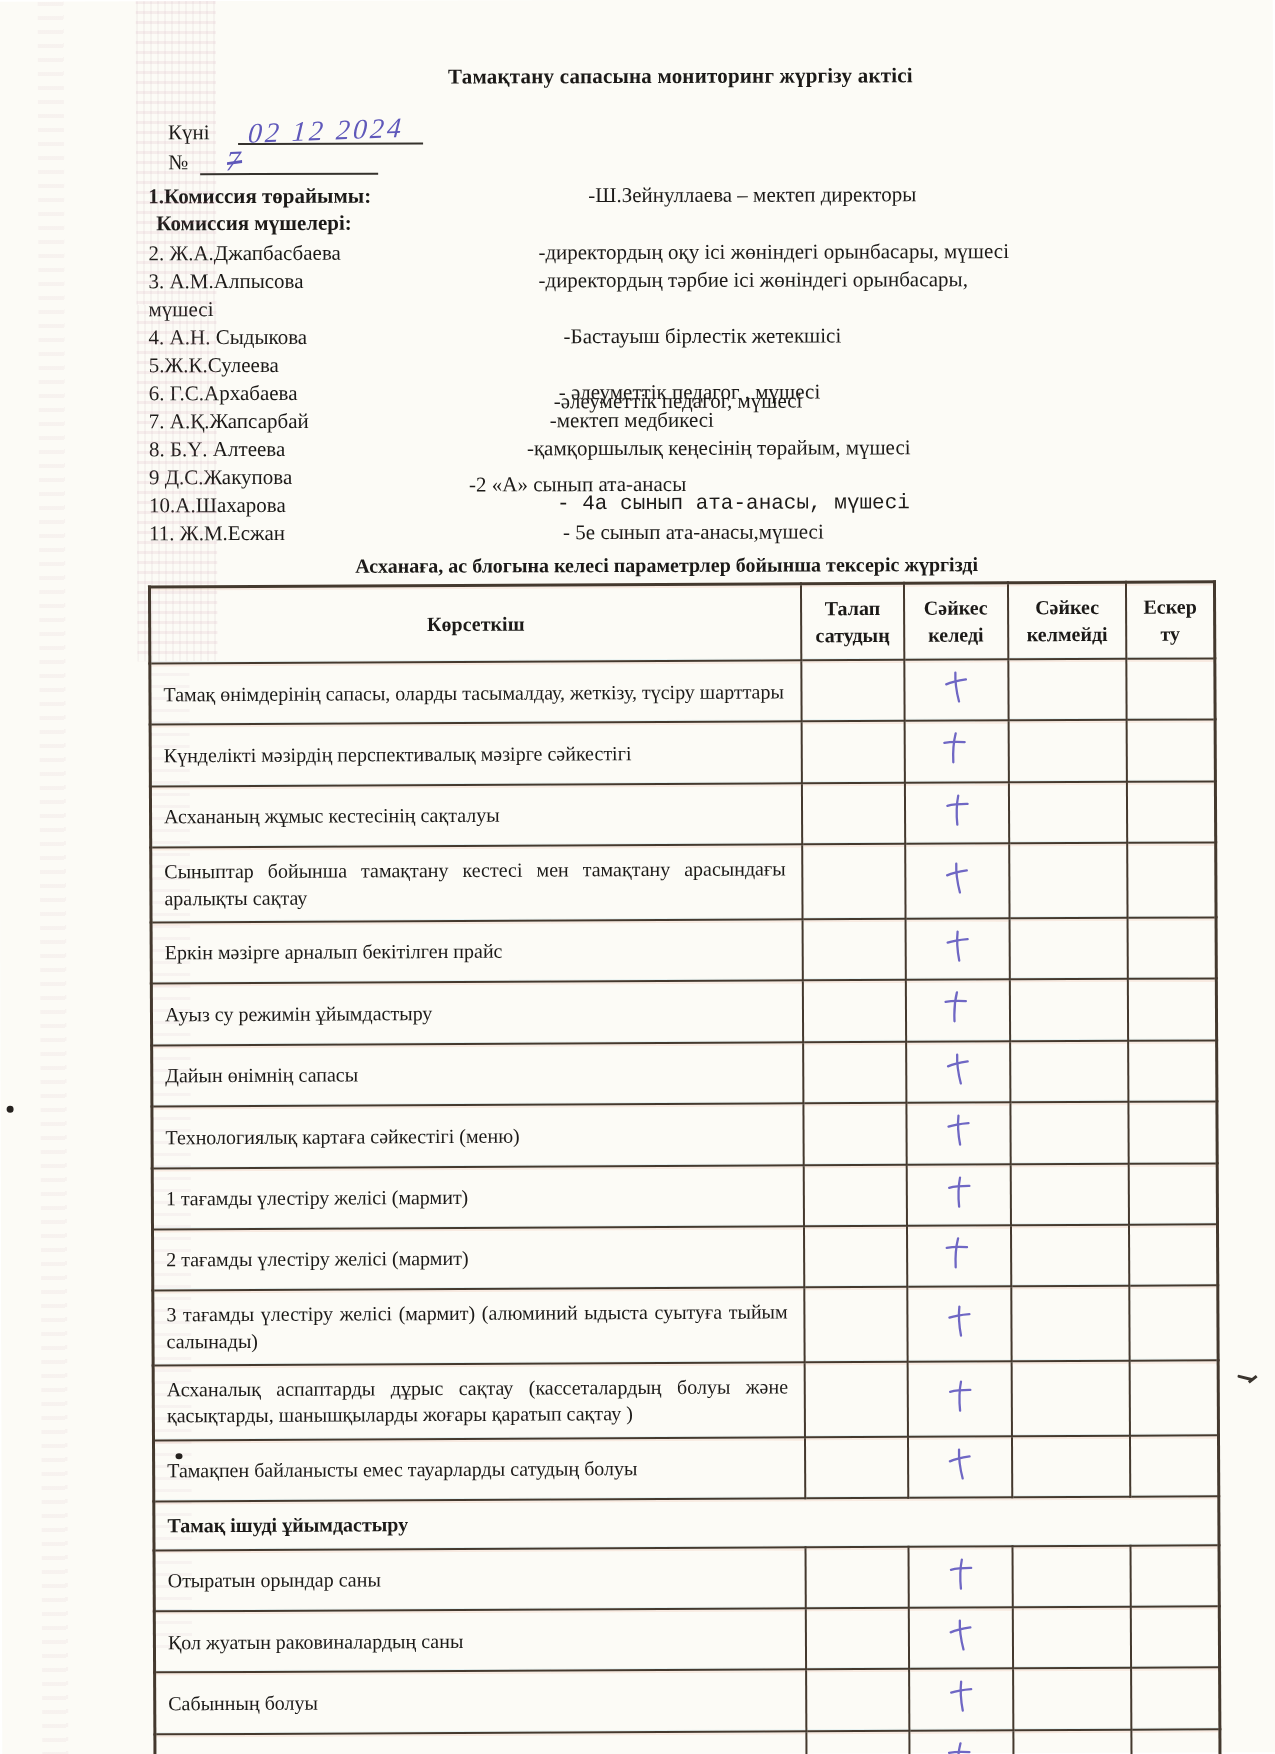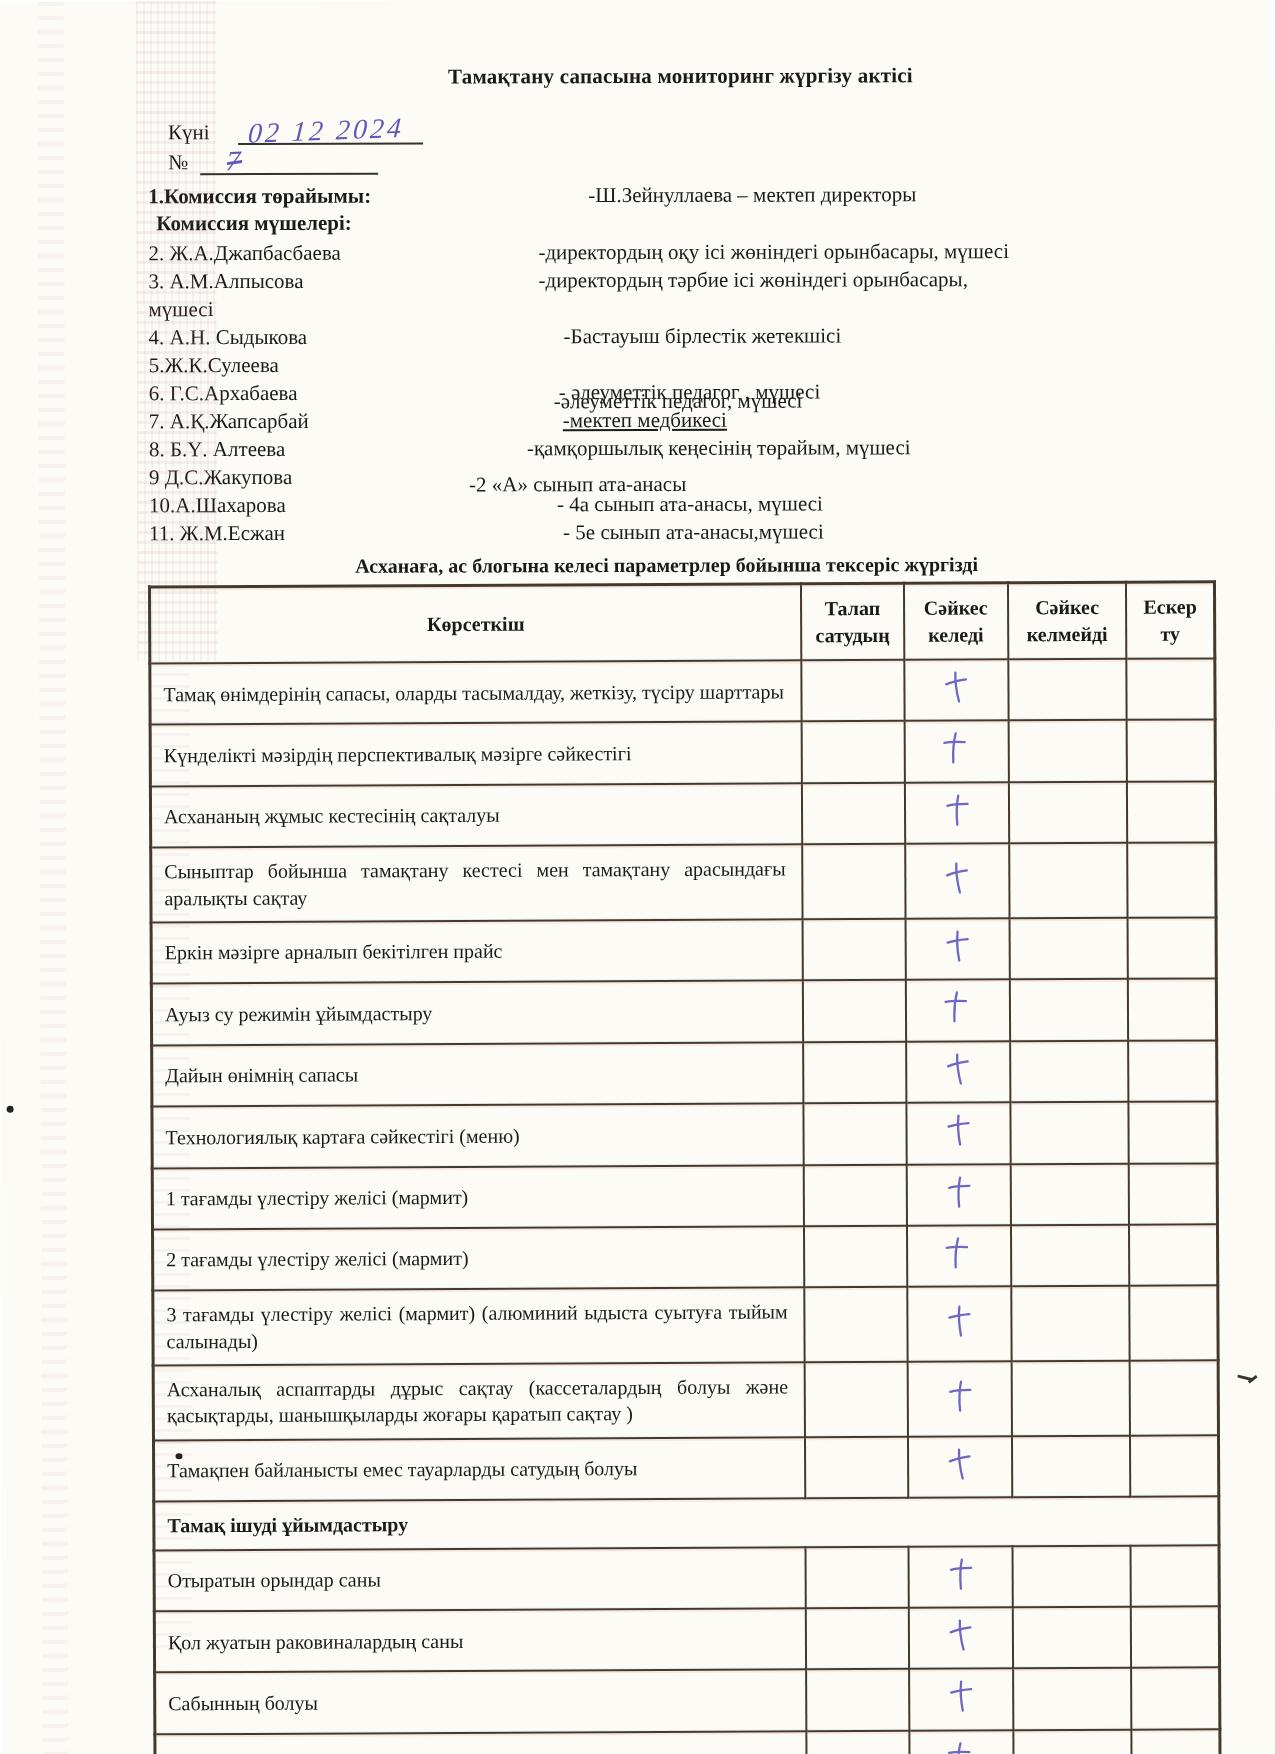--- a/index.html
+++ b/index.html
@@ -66,24 +66,24 @@
   .hw-seven:after{content:"";position:absolute;left:1px;top:16px;width:15px;height:2.5px;background:#5f58ba;transform:rotate(-6deg);}
   .chair-line{margin:4px 0 0 150px;font-size:21px;display:flex;}
   .chair-label{font-weight:bold;width:440px;flex:none;}
   .members-heading{margin:2px 0 0 158px;font-size:21px;font-weight:bold;height:28px;}
   .members{margin-left:150px;font-size:21px;}
   .member-row{display:flex;height:28px;line-height:28px;}
   .m-name{width:390px;flex:none;}
   .member-row:nth-child(4) .m-role{margin-left:25px;}
   .member-row:nth-child(5) .m-role{margin-left:15px;margin-top:37px;}
   .member-row:nth-child(6) .m-role{margin-left:20px;}
-  .member-row:nth-child(7) .m-role{margin-left:24px;text-decoration:underline;}
+  .member-row:nth-child(7) .m-role{margin-left:11px;}
   .member-row:nth-child(8) .m-role{margin-left:-12px;}
   .member-row:nth-child(9) .m-role{margin-left:-70px;margin-top:8px;}
-  .member-row:nth-child(10) .m-role{margin-left:18px;}
+  .member-row:nth-child(10) .m-role{margin-left:18px;font-family:Liberation Mono, monospace;}
   .member-row:nth-child(11) .m-role{margin-left:24px;}
   .table-intro{
     margin:8px 90px 6px 150px;
     font-size:20px;font-weight:bold;text-align:center;
   }
   
   table.grid{
     margin-left:150px;
     width:1068px;
     border-collapse:collapse;

